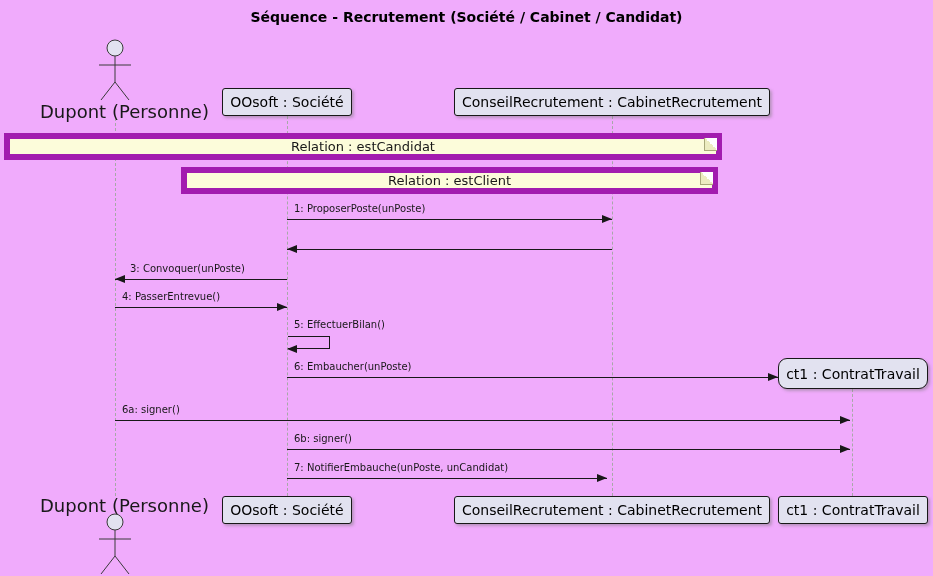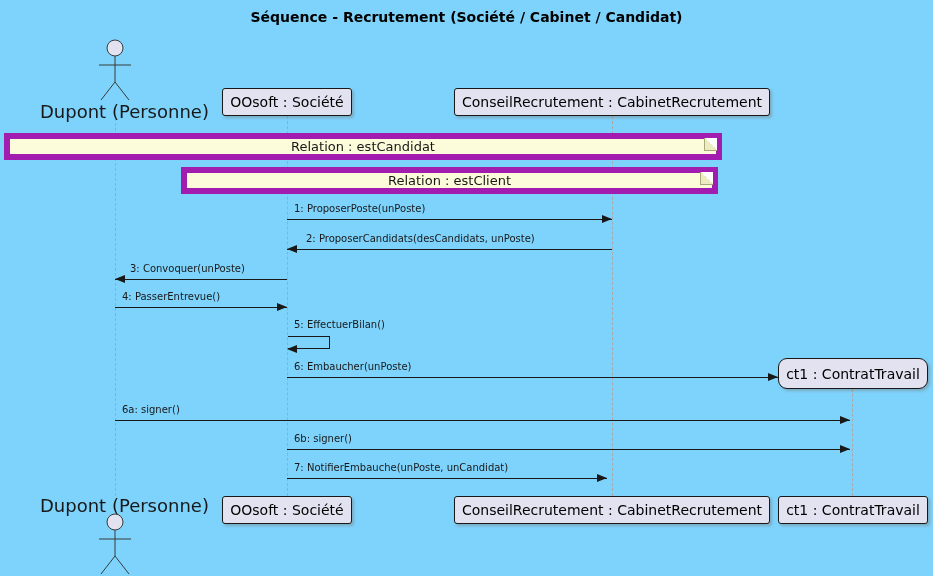--- a/index.html
+++ b/index.html
@@ -1,17 +1,17 @@
 <!DOCTYPE html>
 <html><head>
 <meta charset="utf-8">
 <style>
   html,body { margin:0; padding:0; background:#ffffff; }
   #canvas {
-    position:relative; width:933px; height:576px; background:#7dd3fc;
+    position:relative; width:933px; height:576px; background:#f0abfc;
     font-family:"DejaVu Sans", "Liberation Sans", sans-serif;
     color:#181818; overflow:hidden;
   }
   .title {
     position:absolute; top:9px; left:0; width:933px; text-align:center;
     font-size:14px; font-weight:bold; color:#000000;
   }
   .lifeline { position:absolute; width:0; border-left:1px dashed #A8A8A8; }
   .pbox {
     position:absolute; background:#E2E2F0; border:1px solid #181818;
@@ -90,21 +90,20 @@
     <span>Relation : estClient</span>
     <div class="note-fold"></div>
   </div>
 
   <div class="pbox" style="left:222px; top:88px; width:130px; height:28px;">OOsoft : Société</div>
   <div class="pbox" style="left:454px; top:88px; width:316px; height:28px;">ConseilRecrutement : CabinetRecrutement</div>
 
   <div class="msg-label" style="left:294px; top:203px;">1: ProposerPoste(unPoste)</div>
   <div class="msg-line arrow-right" style="left:287px; top:219px; width:325px;"></div>
 
-  <div class="msg-label" style="left:306px; top:233px;">2: ProposerCandidats(desCandidats, unPoste)</div>
   <div class="msg-line arrow-left" style="left:287px; top:249px; width:325px;"></div>
 
   <div class="msg-label" style="left:130px; top:263px;text-align:right;">3: Convoquer(unPoste)</div>
   <div class="msg-line arrow-left" style="left:115px; top:279px; width:172px;"></div>
 
   <div class="msg-label" style="left:122px; top:291px;">4: PasserEntrevue()</div>
   <div class="msg-line arrow-right" style="left:115px; top:307px; width:172px;"></div>
 
   <div class="msg-label" style="left:294px; top:319px;">5: EffectuerBilan()</div>
   <div class="self-loop" style="left:288px; top:336px; width:42px; height:13px;"></div>

